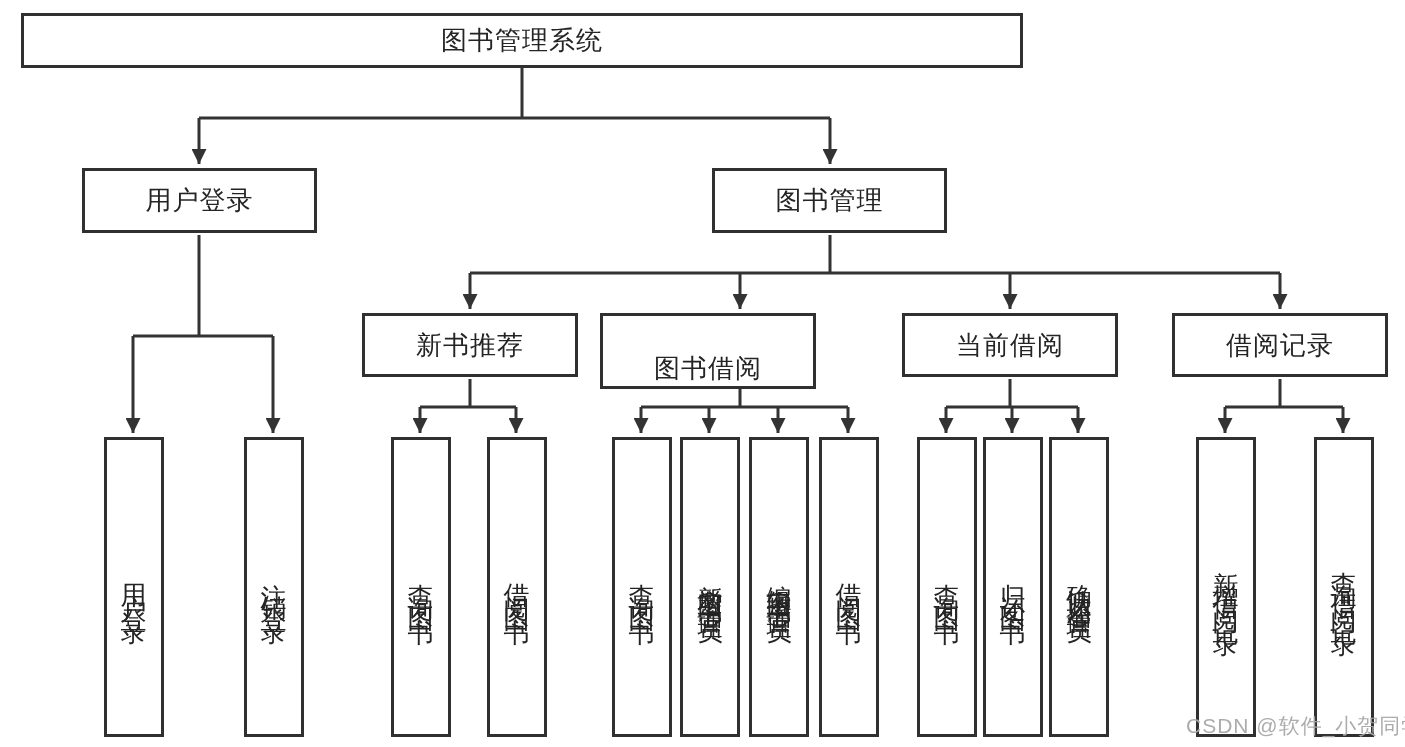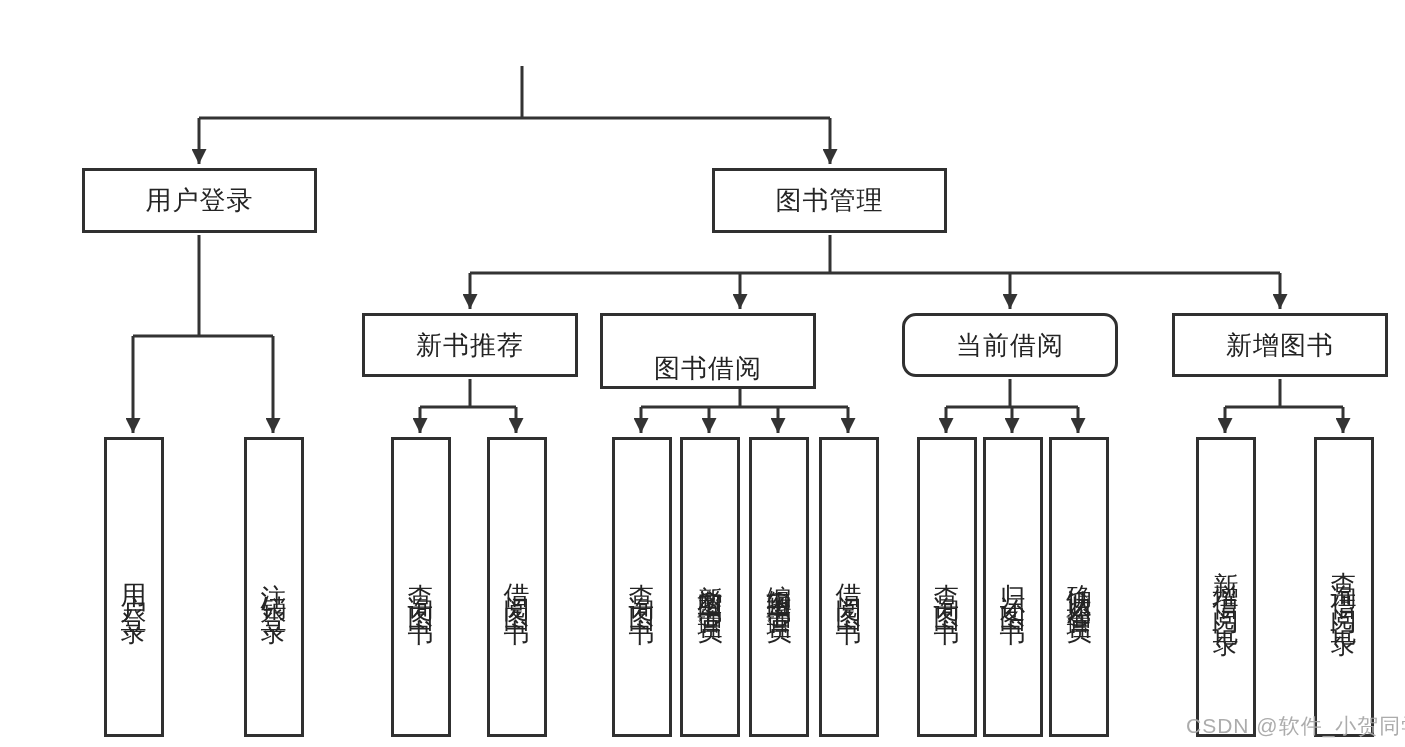--- a/index.html
+++ b/index.html
@@ -70,39 +70,42 @@
       <path d="M946 407 V433" marker-end="url(#arrow)"></path>
       <path d="M1012 407 V433" marker-end="url(#arrow)"></path>
       <path d="M1078 407 V433" marker-end="url(#arrow)"></path>
 
       <path d="M1280 379 V407 M1225 407 H1343"></path>
       <path d="M1225 407 V433" marker-end="url(#arrow)"></path>
       <path d="M1343 407 V433" marker-end="url(#arrow)"></path>
     </g>
   </svg>
 
+  <div class="hnode" style="left:21px;top:13px;width:1002px;height:55px;">
+    <span>图书管理系统</span>
+  </div>
 
   <div class="hnode" style="left:82px;top:168px;width:235px;height:65px;">
     <span>用户登录</span>
   </div>
   <div class="hnode" style="left:712px;top:168px;width:235px;height:65px;text-align:right;">
     <span>图书管理</span>
   </div>
 
   <div class="hnode" style="left:362px;top:313px;width:216px;height:64px;justify-content:center;">
     <span>新书推荐</span>
   </div>
   <div class="hnode" style="left:600px;top:313px;width:216px;height:76px;align-items:flex-end;">
     <span>图书借阅</span>
   </div>
-  <div class="hnode" style="left:902px;top:313px;width:216px;height:64px;border-radius:14px;">
+  <div class="hnode" style="left:902px;top:313px;width:216px;height:64px;">
     <span>当前借阅</span>
   </div>
   <div class="hnode" style="left:1172px;top:313px;width:216px;height:64px;">
-    <span>新增图书</span>
+    <span>借阅记录</span>
   </div>
 
   <div class="leaf" style="left:104px;top:437px;width:60px;height:300px;">
     <span class="vtext">用户登录</span>
   </div>
   <div class="leaf" style="left:244px;top:437px;width:60px;height:300px;">
     <span class="vtext">注销登录</span>
   </div>
 
   <div class="leaf" style="left:391px;top:437px;width:60px;height:300px;">

